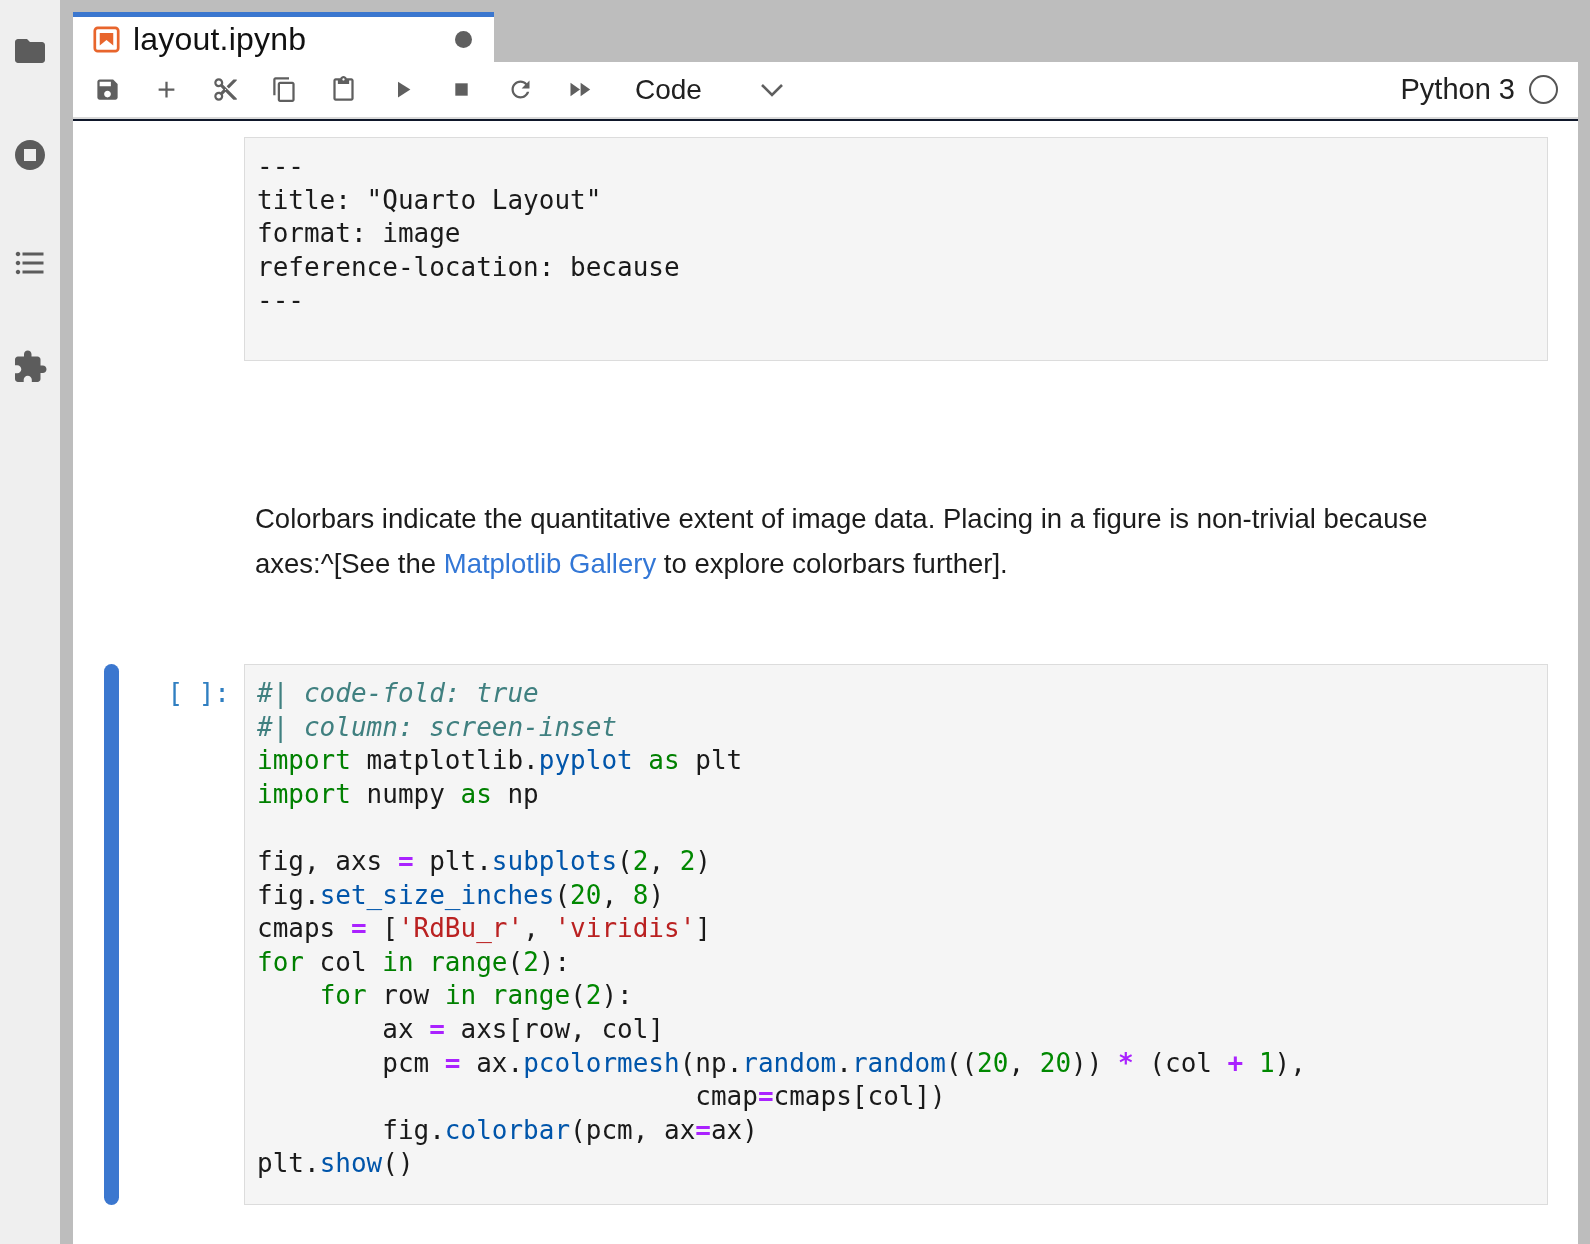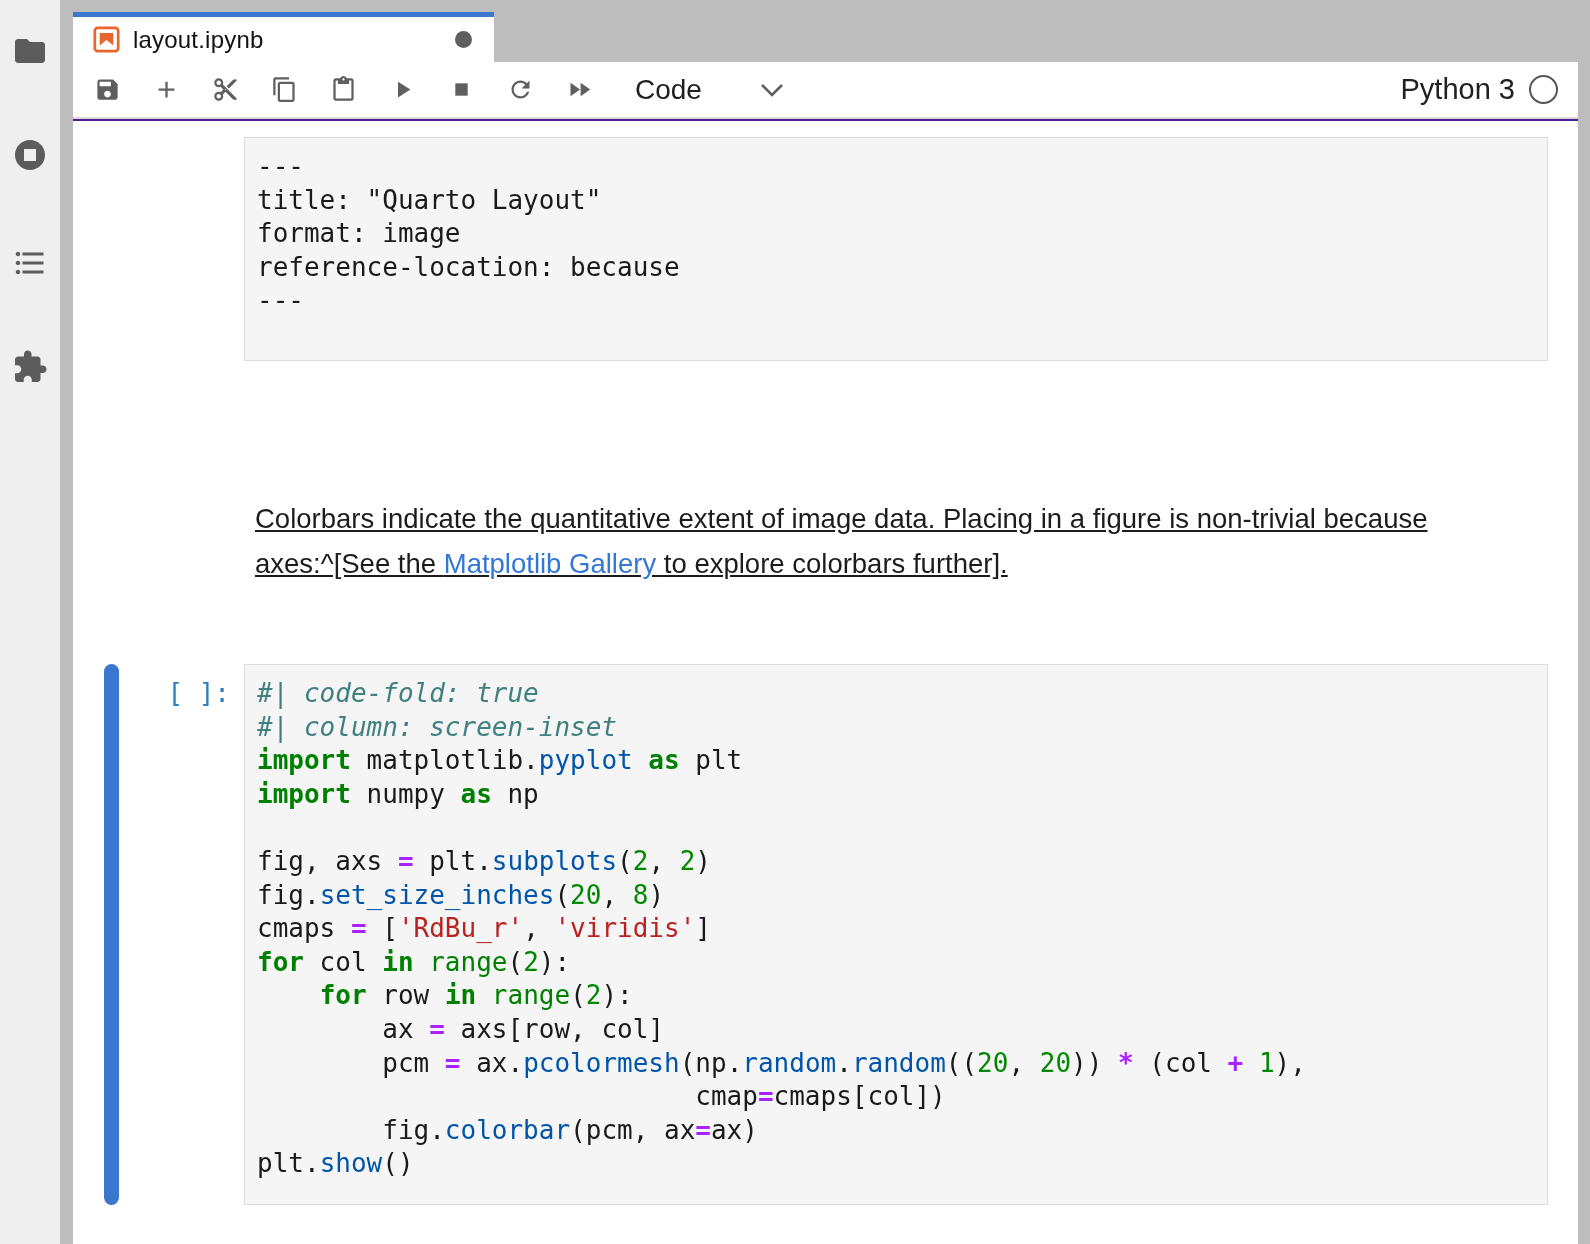--- a/index.html
+++ b/index.html
@@ -5,28 +5,28 @@
   * { margin:0; padding:0; box-sizing:border-box; }
   html,body { width:1590px; height:1244px; }
   body { background:#bdbdbd; font-family:"Liberation Sans", sans-serif; position:relative; overflow:hidden; }
 
   
   .sidebar { position:absolute; left:0; top:0; width:60px; height:1244px; background:#efefef; z-index:5; }
   .side-icon { position:absolute; left:12px; width:36px; height:36px; color:#5c5c5c; }
   .side-icon svg { width:36px; height:36px; display:block; }
 
   
-  .panel { position:absolute; left:73px; top:62px; width:1505px; height:1039px; background:#4c1d95; }
+  .panel { position:absolute; left:73px; top:62px; width:1505px; height:1039px; background:#0f172a; }
 
   
   .tab { position:absolute; left:73px; top:12px; width:421px; height:50px; background:#ffffff;
          border-top:5px solid #3b77cf; display:flex; align-items:center; z-index:6; }
   .tab-icon { width:27px; height:27px; margin-left:20px; flex:0 0 auto; }
   .tab-icon svg { width:27px; height:27px; display:block; }
-  .tab-title { margin-left:13px; font-size:24px; color:#111; letter-spacing:.2px; }
+  .tab-title { margin-left:13px; font-size:32px; color:#111; letter-spacing:.2px; }
   .tab-dot { width:17px; height:17px; border-radius:50%; background:#5f5f5f; margin-left:auto; margin-right:22px; }
 
   
   .toolbar { position:absolute; left:0; top:0; width:100%; height:57px; background:#fff;
              border-bottom:2px solid #dadada; display:flex; align-items:center; padding-left:21px; }
   .tb-btn { width:27px; height:27px; margin-right:32px; color:#5f5f5f; cursor:pointer; flex:0 0 auto; }
   .tb-btn svg { width:27px; height:27px; display:block; }
   .cell-type { display:flex; align-items:center; margin-left:10px; cursor:pointer; }
   .cell-type-label { font-size:28px; color:#212121; }
   .cell-type svg { margin-left:58px; width:24px; height:14px; color:#5f5f5f; }
@@ -37,31 +37,31 @@
   
   .nb { position:absolute; left:0; top:59px; width:100%; height:1123px; background:#fff; }
 
   .editor-box { position:absolute; background:#f5f5f5; border:1.5px solid #dcdcdc; }
   pre.code { font-family:"DejaVu Sans Mono","Liberation Mono",monospace; font-size:26px; line-height:33.6px;
              white-space:pre; color:#1a1a1a; padding:12px 0 0 12px; }
 
   .raw-editor { left:171px; top:16px; width:1304px; height:224px; }
 
   .md-heading { position:absolute; left:182px; top:292px; font-size:52px; line-height:56px; font-weight:700; color:#171717; }
-  .md-para { position:absolute; left:182px; top:376px; width:1310px; font-size:27.5px; line-height:44.8px; color:#1c1c1c;text-decoration:underline; }
+  .md-para { position:absolute; left:182px; top:376px; width:1310px; font-size:27.5px; line-height:44.8px; color:#1c1c1c; }
   .md-link { color:#3377d6; cursor:pointer; }
 
   .collapser { position:absolute; left:31px; top:543px; width:15px; height:541px; border-radius:8px; background:#3b77cf; cursor:pointer; }
   .prompt { position:absolute; left:0; top:557px; width:157px; text-align:right;
             font-family:"DejaVu Sans Mono","Liberation Mono",monospace; font-size:26px; color:#307fc1; }
   .code-editor { left:171px; top:543px; width:1304px; height:541px; }
 
   
   .tk-cm { color:#408080; font-style:italic; }
-  .tk-kw { color:#008000; font-weight:bold; }
+  .tk-kw { color:#008000; font-weight:normal; }
   .tk-bi { color:#008000; }
   .tk-nu { color:#008800; }
   .tk-st { color:#ba2121; }
   .tk-op { color:#aa22ff; font-weight:bold; }
   .tk-pr { color:#0055aa; }
   .tk-pl { color:#1a1a1a; }
 </style>
 </head>
 <body>
 

